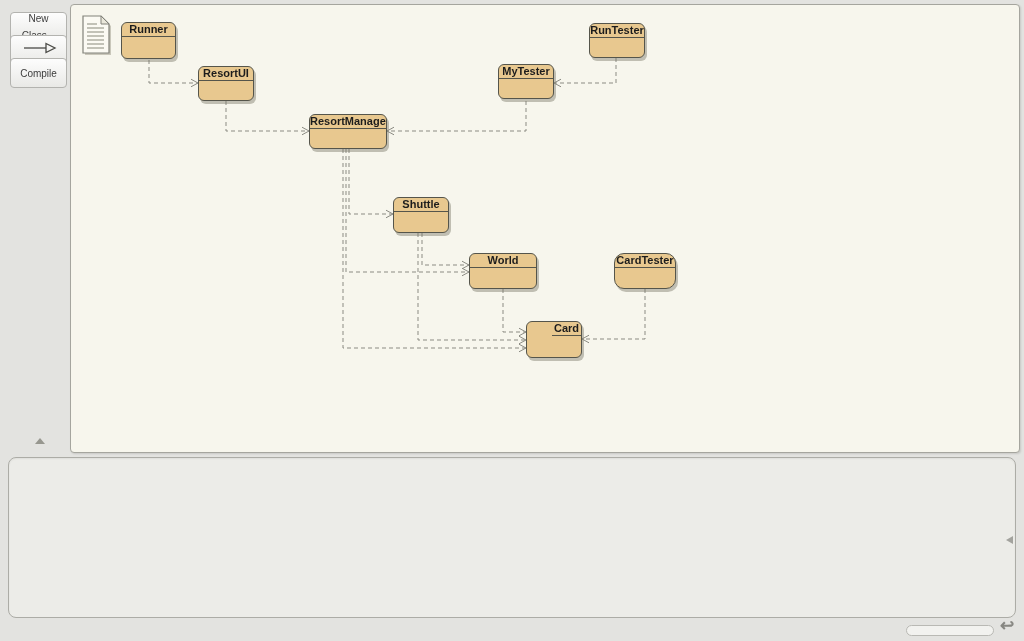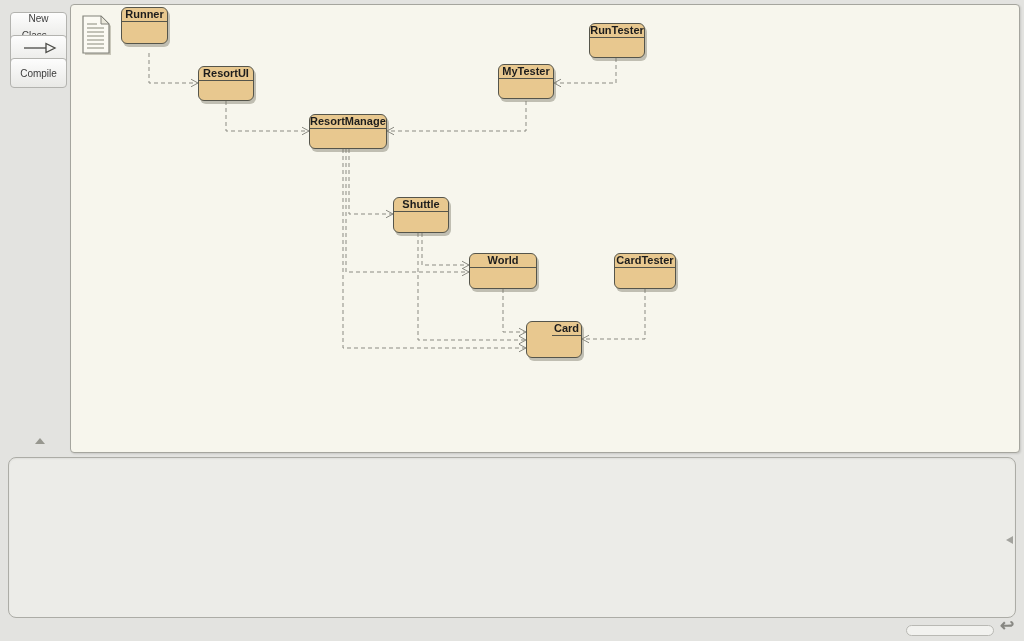--- a/index.html
+++ b/index.html
@@ -205,21 +205,21 @@
           <line x1="448" y1="331.2" x2="455" y2="335" stroke="#8B8B83" stroke-width="1"></line>
         </g>
         <g>
           <polyline points="432,284 432,327 455,327" fill="none" stroke="#8B8B83" stroke-width="1" stroke-dasharray="4 3"></polyline>
           <line x1="448" y1="330.8" x2="455" y2="327" stroke="#8B8B83" stroke-width="1"></line>
           <line x1="448" y1="323.2" x2="455" y2="327" stroke="#8B8B83" stroke-width="1"></line>
         </g>
       </svg>
 
     <div id="boxes">
-        <div class="class-box" style="left: 50px; top: 2px; width: 47px; height: 37px;">
+        <div class="class-box" style="left: 50px; top: 17px; width: 55px; height: 37px;">
           <div class="class-title">Runner</div>
         </div>
         <div class="class-box" style="left: 127px; top: 61px; width: 56px; height: 35px;">
           <div class="class-title">ResortUI</div>
         </div>
         <div class="class-box" style="left: 238px; top: 109px; width: 78px; height: 35px;">
           <div class="class-title">ResortManager</div>
         </div>
         <div class="class-box" style="left: 322px; top: 192px; width: 56px; height: 36px;">
           <div class="class-title">Shuttle</div>
@@ -229,21 +229,21 @@
         </div>
         <div class="class-box" style="left: 455px; top: 316px; width: 56px; height: 37px; padding-left: 25px;">
           <div class="class-title">Card</div>
         </div>
         <div class="class-box" style="left: 427px; top: 59px; width: 56px; height: 35px;">
           <div class="class-title">MyTester</div>
         </div>
         <div class="class-box" style="left: 518px; top: 18px; width: 56px; height: 35px;">
           <div class="class-title">RunTester</div>
         </div>
-        <div class="class-box" style="left: 543px; top: 248px; width: 62px; height: 36px;">
+        <div class="class-box" style="left: 543px; top: 248px; width: 62px; height: 36px; border-radius: 10px;">
           <div class="class-title">CardTester</div>
         </div>
       </div>
   </div>
 
   <div class="tri-up"></div>
 
   <div class="bench"></div>
 
   <div class="tri-left"></div>

